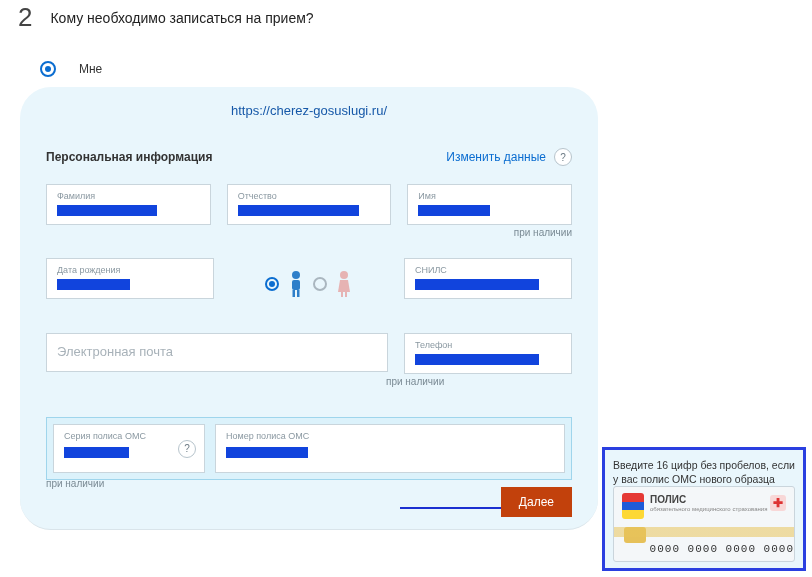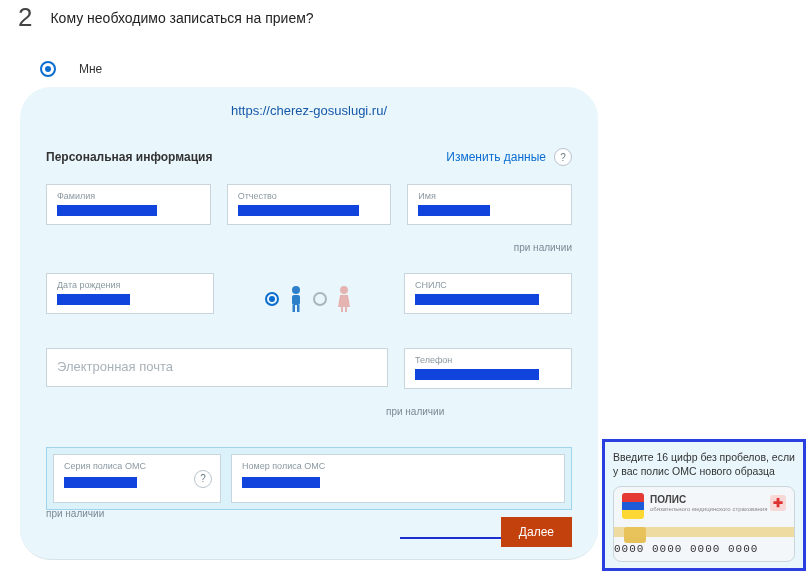--- a/index.html
+++ b/index.html
@@ -66,21 +66,21 @@
     align-items:center;
     margin-bottom:18px;
   }
   .section-title { font-weight:bold; font-size:12px; color:#333; }
   .change-link { color:#0b6dd0; font-size:12px; display:flex;align-items:center;gap:8px; }
   .help-circle {
     width:18px;height:18px;border:1px solid #b7c4cc;border-radius:50%;
     display:inline-flex;align-items:center;justify-content:center;
     font-size:10px;color:#6b7a84;background:#fff;
   }
-  .row { display:flex; gap:16px; margin-bottom:19px; align-items:flex-start;}
+  .row { display:flex; gap:16px; margin-bottom:4px; align-items:flex-start;}
   .hint-row { display:flex; justify-content:flex-end; margin: -2px 0 10px 0;}
   .hint { font-size:10px; color:#7a8a94; }
   .field {
     background:#fff;
     border:1px solid #c9d5dc;
     padding:6px 10px 8px 10px;
     display:flex;
     flex-direction:column;
     gap:4px;
     position:relative;
@@ -117,21 +117,21 @@
     border:1px solid #9fd5ec;
     padding:6px;
     position:relative;
   }
   .polis-field {
     background:#fff;border:1px solid #c9d5dc;
     padding:6px 10px 14px 10px;
     display:flex;flex-direction:column;gap:6px;
     position:relative;
   }
-  .polis-field.series { width:168px; }
+  .polis-field.series { width:152px; }
   .polis-field.number { flex:1; }
   .polis-field .help-circle { position:absolute; right:8px; top:50%; transform:translateY(-50%); }
   .btn-next {
     position:absolute;
     right:26px; bottom:12px;
     background:#c2410c; color:#fff;
     border:none; padding:8px 18px;
     font-size:12px;
   }
   .arrow {
@@ -151,24 +151,23 @@
     right:6px; bottom:6px;
     width:204px;
     background:#e9f6fc;
     border:3px solid #2a3fe0;
     padding:8px 8px 6px 8px;
     font-size:10.5px;
     color:#333;
     line-height:1.35;
   }
   .polis-card {
-    margin-top:8px;
     background:#f4f7f9;
     border:1px solid #cad5dc;
-    border-radius:8px;
+    border-radius:3px;
     height:76px;
     position:relative;
     padding:6px 8px;
     overflow:hidden;
   }
   .polis-emblem {
     width:22px;height:26px;
     background:linear-gradient(#e53935 33%, #1e5bd8 33% 66%, #fdd835 66%);
     border-radius:3px;
     position:absolute; left:8px; top:6px;
@@ -188,21 +187,21 @@
     width:22px;height:16px;background:#e6c15a;border-radius:3px;
   }
   .polis-wave{
     position:absolute; left:0; right:0; bottom:24px; height:10px;
     background:linear-gradient(90deg,#e8c45a,#e8c45a);
     border-radius:0 0 0 0;
     opacity:0.55;
   }
   .polis-digits {
     position:absolute; left:0; right:0; bottom:4px;
-    text-align:left;
+    text-align:right;
     font-family:"Courier New",monospace;
     font-size:11px; letter-spacing:1px; color:#333;
   }
 </style>
 </head>
 <body>
 
 <div class="step-header">
   <span class="step-num">2</span>
   <span class="step-title">Кому необходимо записаться на прием?</span>

